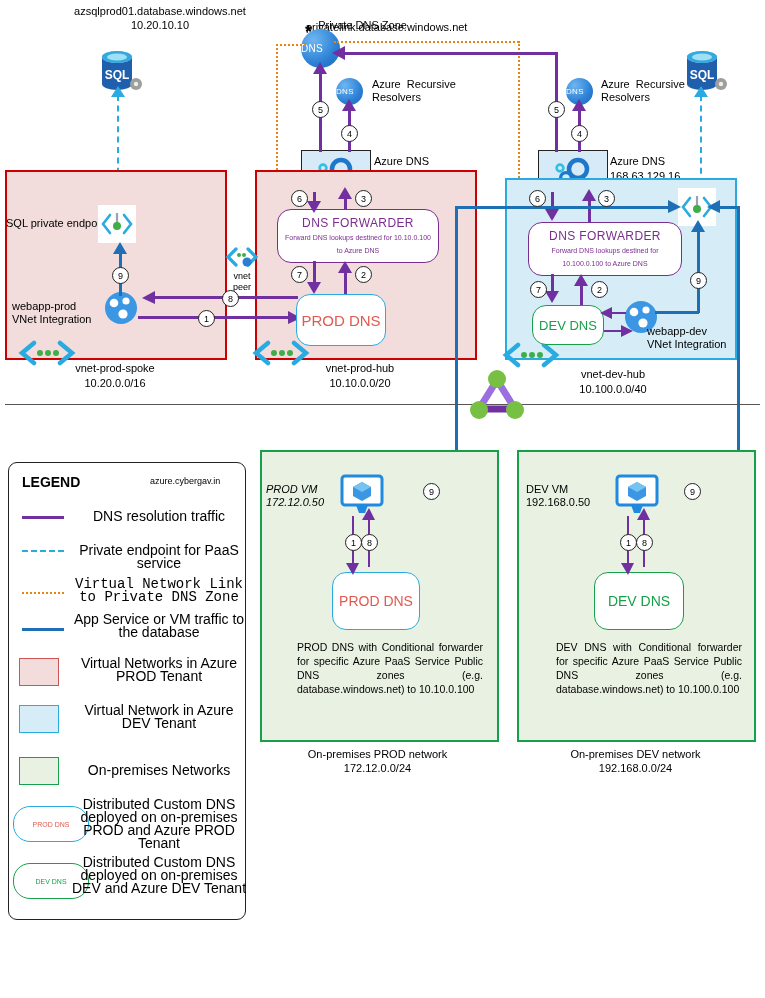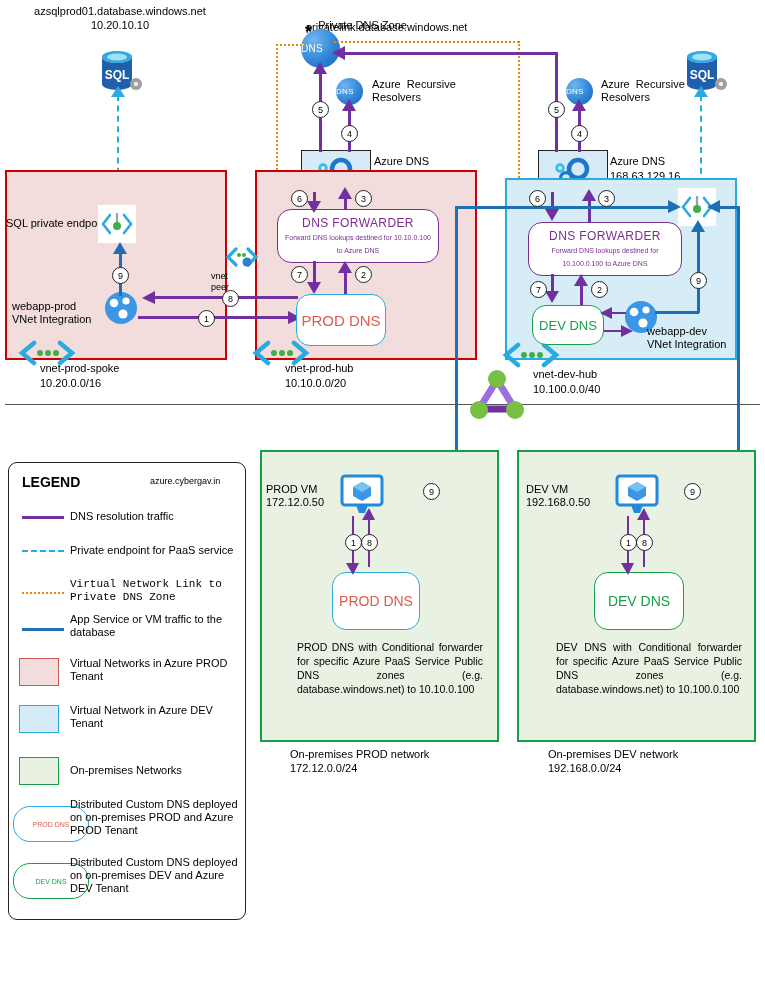--- a/index.html
+++ b/index.html
@@ -1,20 +1,20 @@
 <!DOCTYPE html>
 <html><head>
 <meta charset="utf-8">
 <style>
   html,body{margin:0;padding:0;background:#fff;}
   body{font-family:"Liberation Sans",sans-serif;color:#000;}
   #canvas{position:relative;width:765px;height:998px;overflow:hidden;background:#fff;}
   .abs{position:absolute;}
   .txt{position:absolute;font-size:11px;line-height:13px;color:#000;white-space:pre;}
-  .ctr{}
+  .ctr{text-align:center;}
 
   
   .vnet-prod{position:absolute;background:#f2dcdc;border:2px solid #cc0000;}
   .vnet-dev{position:absolute;background:#d6edf7;border:2px solid #29abe2;}
   .onprem{position:absolute;background:#e9f2e2;border:2px solid #17a04a;}
 
   
   .round-node{position:absolute;border-radius:14px;background:#fff;
               display:flex;align-items:center;justify-content:center;text-align:center;}
   .node-prod{border:1.6px solid #29abe2;color:#e05a4f;}
@@ -49,29 +49,29 @@
          font-size:10px;font-weight:normal;letter-spacing:.3px;}
 
   
   .pe-tile{position:absolute;width:38px;height:38px;background:#fff;
            display:flex;align-items:center;justify-content:center;}
 
   
   .legend{position:absolute;background:#fff;border:1.4px solid #222;border-radius:9px;}
   .legend-title{position:absolute;font-size:14px;font-weight:bold;}
   .legend-site{position:absolute;font-size:9px;}
-  .lg-row{position:absolute;font-size:11px;line-height:13px;width:178px;}
+  .lg-row{position:absolute;font-size:14px;line-height:13px;width:178px;text-align:center;}
   .sw{position:absolute;}
   .sw-box{position:absolute;width:38px;height:26px;}
   .sw-pill{position:absolute;width:74px;height:34px;border-radius:17px;background:#fff;
            display:flex;align-items:center;justify-content:center;font-size:7px;}
 
   .footer-title{position:absolute;width:765px;text-align:center;font-size:11.5px;
                 font-weight:bold;text-decoration:underline;letter-spacing:.1px;}
-  .sqllbl{position:absolute;text-align:center;font-size:11px;line-height:14px;}
+  .sqllbl{position:absolute;text-align:center;font-size:11px;line-height:14px;padding-left:40px;}
 </style>
 </head>
 <body>
 
 <div id="canvas">
 
   <div class="sqllbl" style="left:0px;top:4px;width:240px;">
     <div>azsqlprod01.database.windows.net</div>
     <div>10.20.10.10</div>
   </div>
@@ -376,21 +376,21 @@
   <svg class="abs" style="left:466px;top:368px;" width="62" height="56">
     <line x1="31" y1="12" x2="13" y2="41" stroke="#9b6fe0" stroke-width="7" stroke-linecap="round"></line>
     <line x1="31" y1="12" x2="49" y2="41" stroke="#9b6fe0" stroke-width="7" stroke-linecap="round"></line>
     <line x1="13" y1="41" x2="49" y2="41" stroke="#7030a0" stroke-width="7" stroke-linecap="round"></line>
     <circle cx="31" cy="11" r="9" fill="#78c043"></circle>
     <circle cx="13" cy="42" r="9" fill="#78c043"></circle>
     <circle cx="49" cy="42" r="9" fill="#78c043"></circle>
   </svg>
 
   <div class="onprem" style="left:260px;top:450px;width:235px;height:288px;"></div>
-  <div class="txt" style="left:266px;top:483px;">PROD VM
+  <div class="txt" style="left:266px;top:483px;font-style:italic;">PROD VM
 172.12.0.50</div>
   <svg class="abs" style="left:340px;top:474px;" width="44" height="42">
     <rect x="2" y="2" width="40" height="29" rx="3" fill="#fff" stroke="#1f8ae0" stroke-width="3"></rect>
     <polygon points="22,8 31,13 31,22 22,27 13,22 13,13" fill="#3b97e3"></polygon>
     <polygon points="22,8 31,13 22,18 13,13" fill="#74c3f0"></polygon>
     <path d="M16 31 L28 31 L25 39 L19 39 Z" fill="#1f8ae0"></path>
   </svg>
   <div class="round-node node-prod" style="left:332px;top:572px;width:86px;height:56px;font-size:14px;">
     <span>PROD DNS</span>
   </div>

